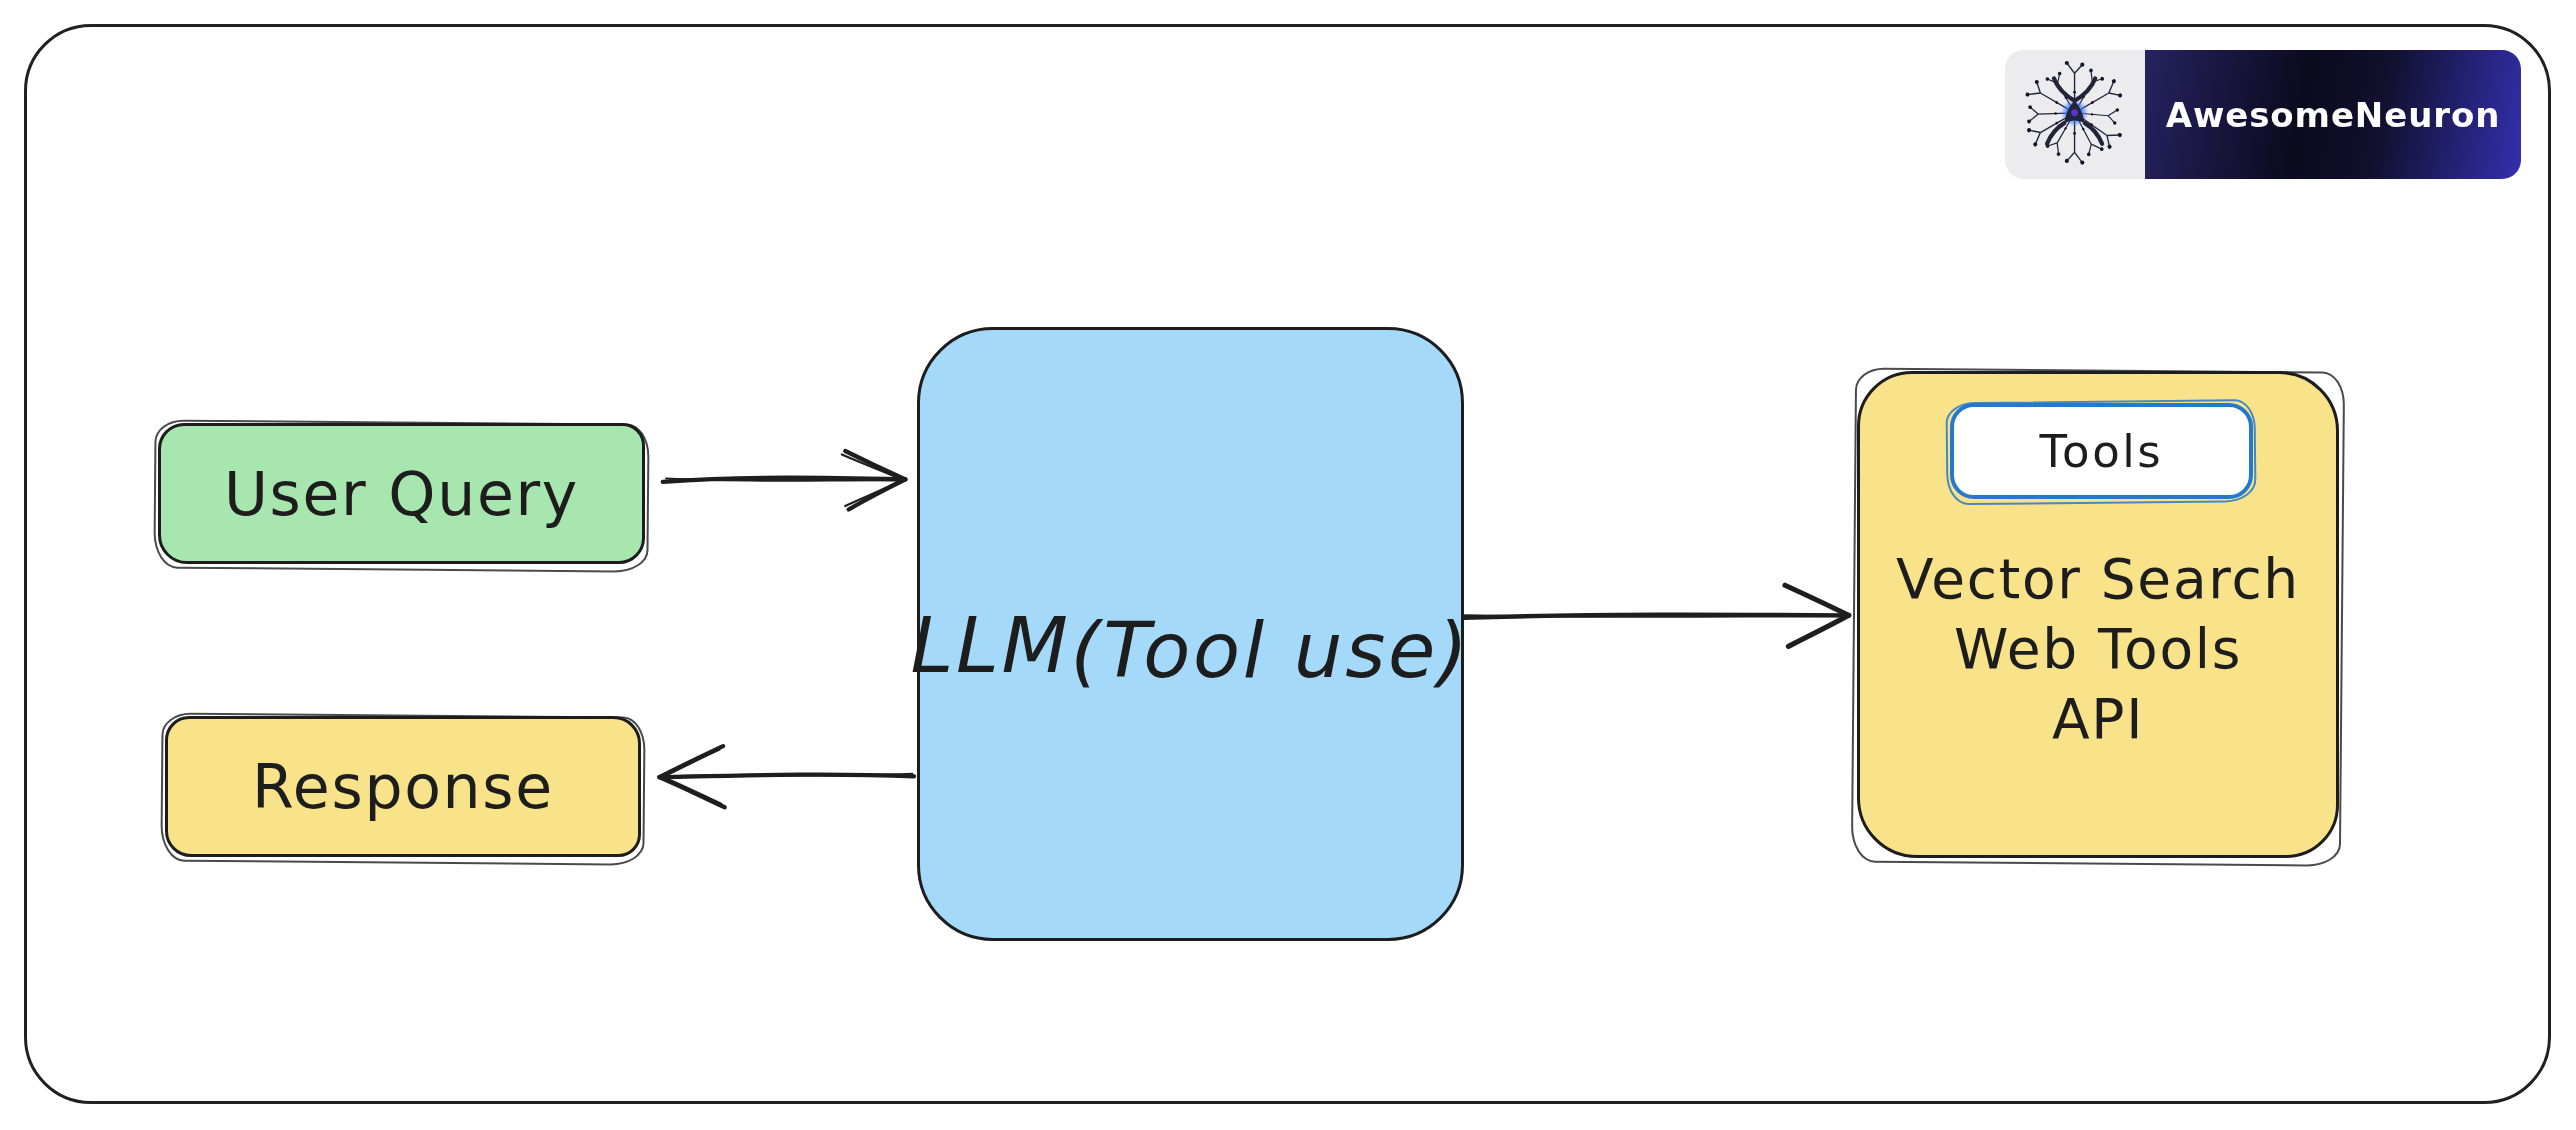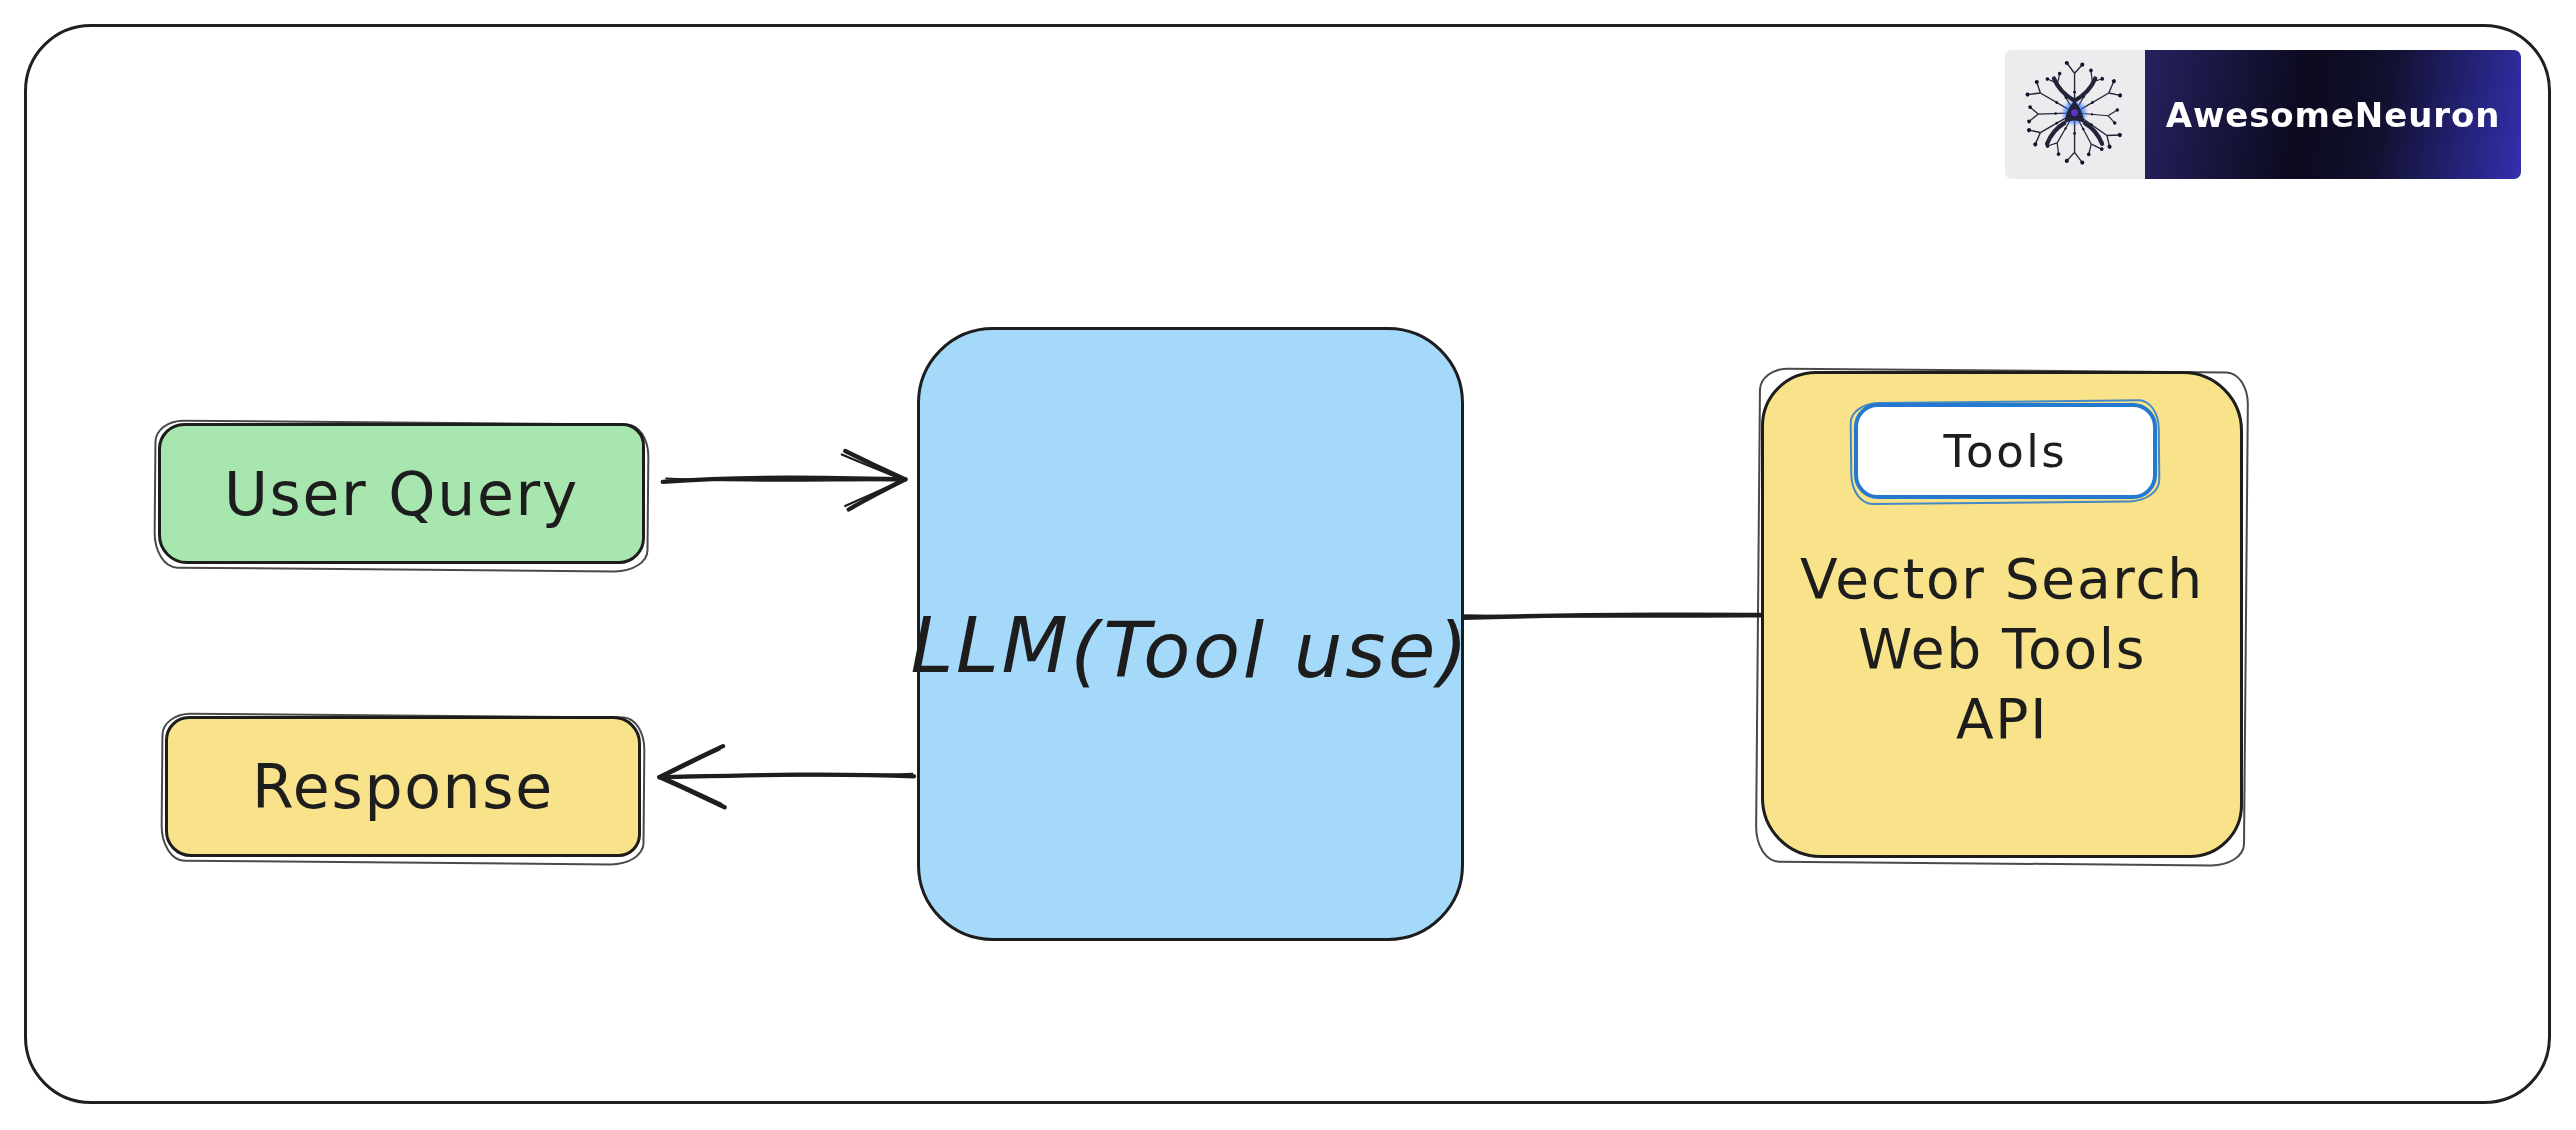--- a/index.html
+++ b/index.html
@@ -45,21 +45,21 @@
     background:var(--yellow-fill);border-radius:24px 27.5px 22.4px 26px;
   }
   .node-label{font-size:60px;letter-spacing:1.7px;white-space:nowrap;}
   .node-llm{
     left:917px;top:327px;width:547px;height:614px;
     background:var(--blue-fill);border-radius:76px;
     border-width:3.4px;
   }
   .llm-line{font-size:77px;font-style:italic;letter-spacing:2.6px;line-height:120px;white-space:nowrap;}
   .node-tools{
-    left:1761px;top:371px;width:482px;height:487px;
+    left:1857px;top:371px;width:482px;height:487px;
     background:var(--yellow-fill);border-radius:55px 60px 53px 60px;
     flex-direction:column;justify-content:flex-start;
   }
   .tools-pill{
     position:absolute;left:90px;top:29px;width:303px;height:96px;
     background:#ffffff;border:4.3px solid var(--pill-border-blue);
     border-radius:24px;display:flex;align-items:center;justify-content:center;
     box-sizing:border-box;
   }
   .tools-pill::after{
@@ -70,21 +70,21 @@
   }
   .tools-pill-label{font-size:45px;letter-spacing:2.6px;}
   .tools-list{
     position:absolute;left:0;top:170px;width:100%;
     display:flex;flex-direction:column;align-items:center;
   }
   .tools-item{font-size:55px;line-height:70px;letter-spacing:1.7px;white-space:nowrap;}
 
   .logo{
     position:absolute;left:2005px;top:50px;width:516px;height:129px;
-    border-radius:7px;overflow:hidden;display:flex;
+    border-radius:19px;overflow:hidden;display:flex;
   }
   .logo-img{width:140px;height:129px;background:#ececee;flex:0 0 auto;}
   .logo-text-panel{
     flex:1 1 auto;display:flex;align-items:center;justify-content:center;
     background:linear-gradient(100deg,#262260 0%, #0b0a1e 42%, #11102e 62%, var(--logo-indigo) 100%);
   }
   .logo-brand{
     color:#ffffff;font-size:34px;font-weight:bold;letter-spacing:0.9px;white-space:nowrap;
   }
 </style>

